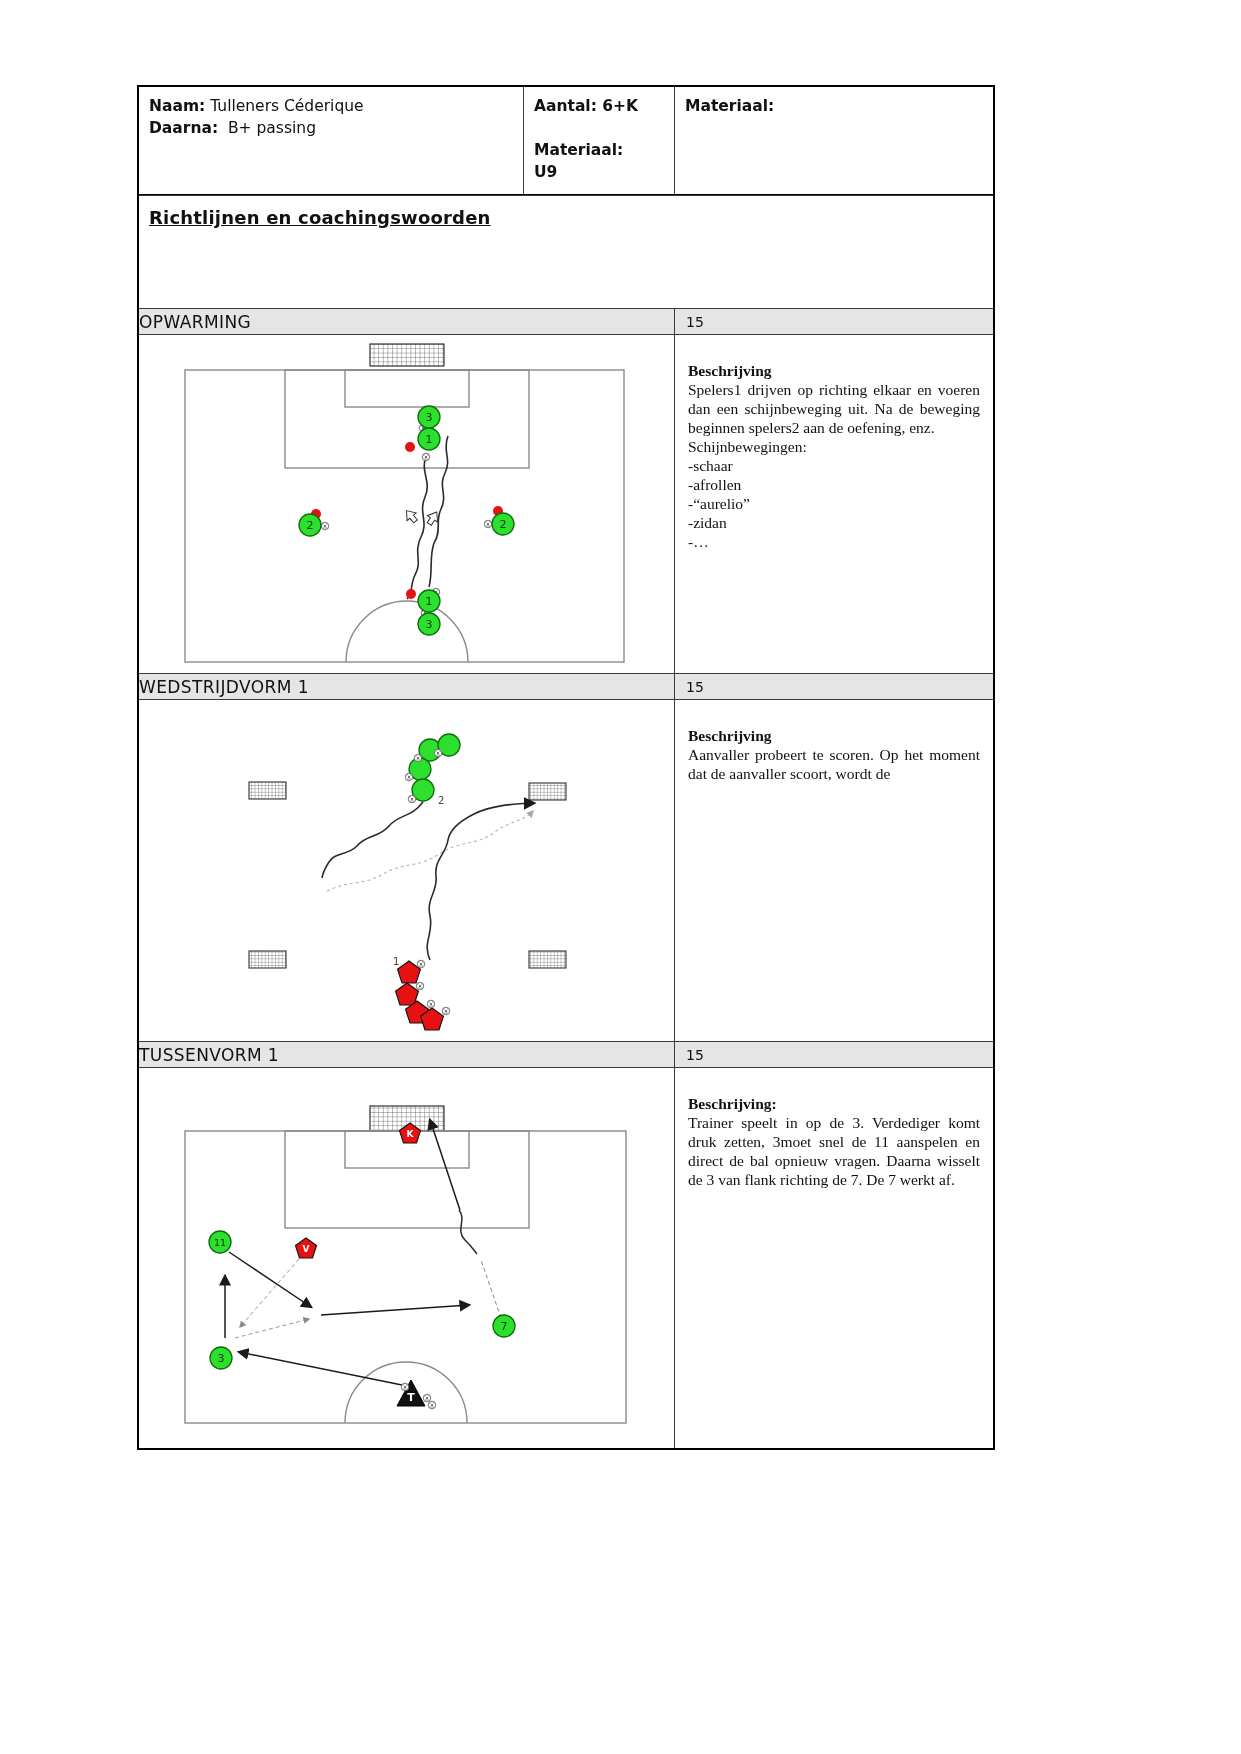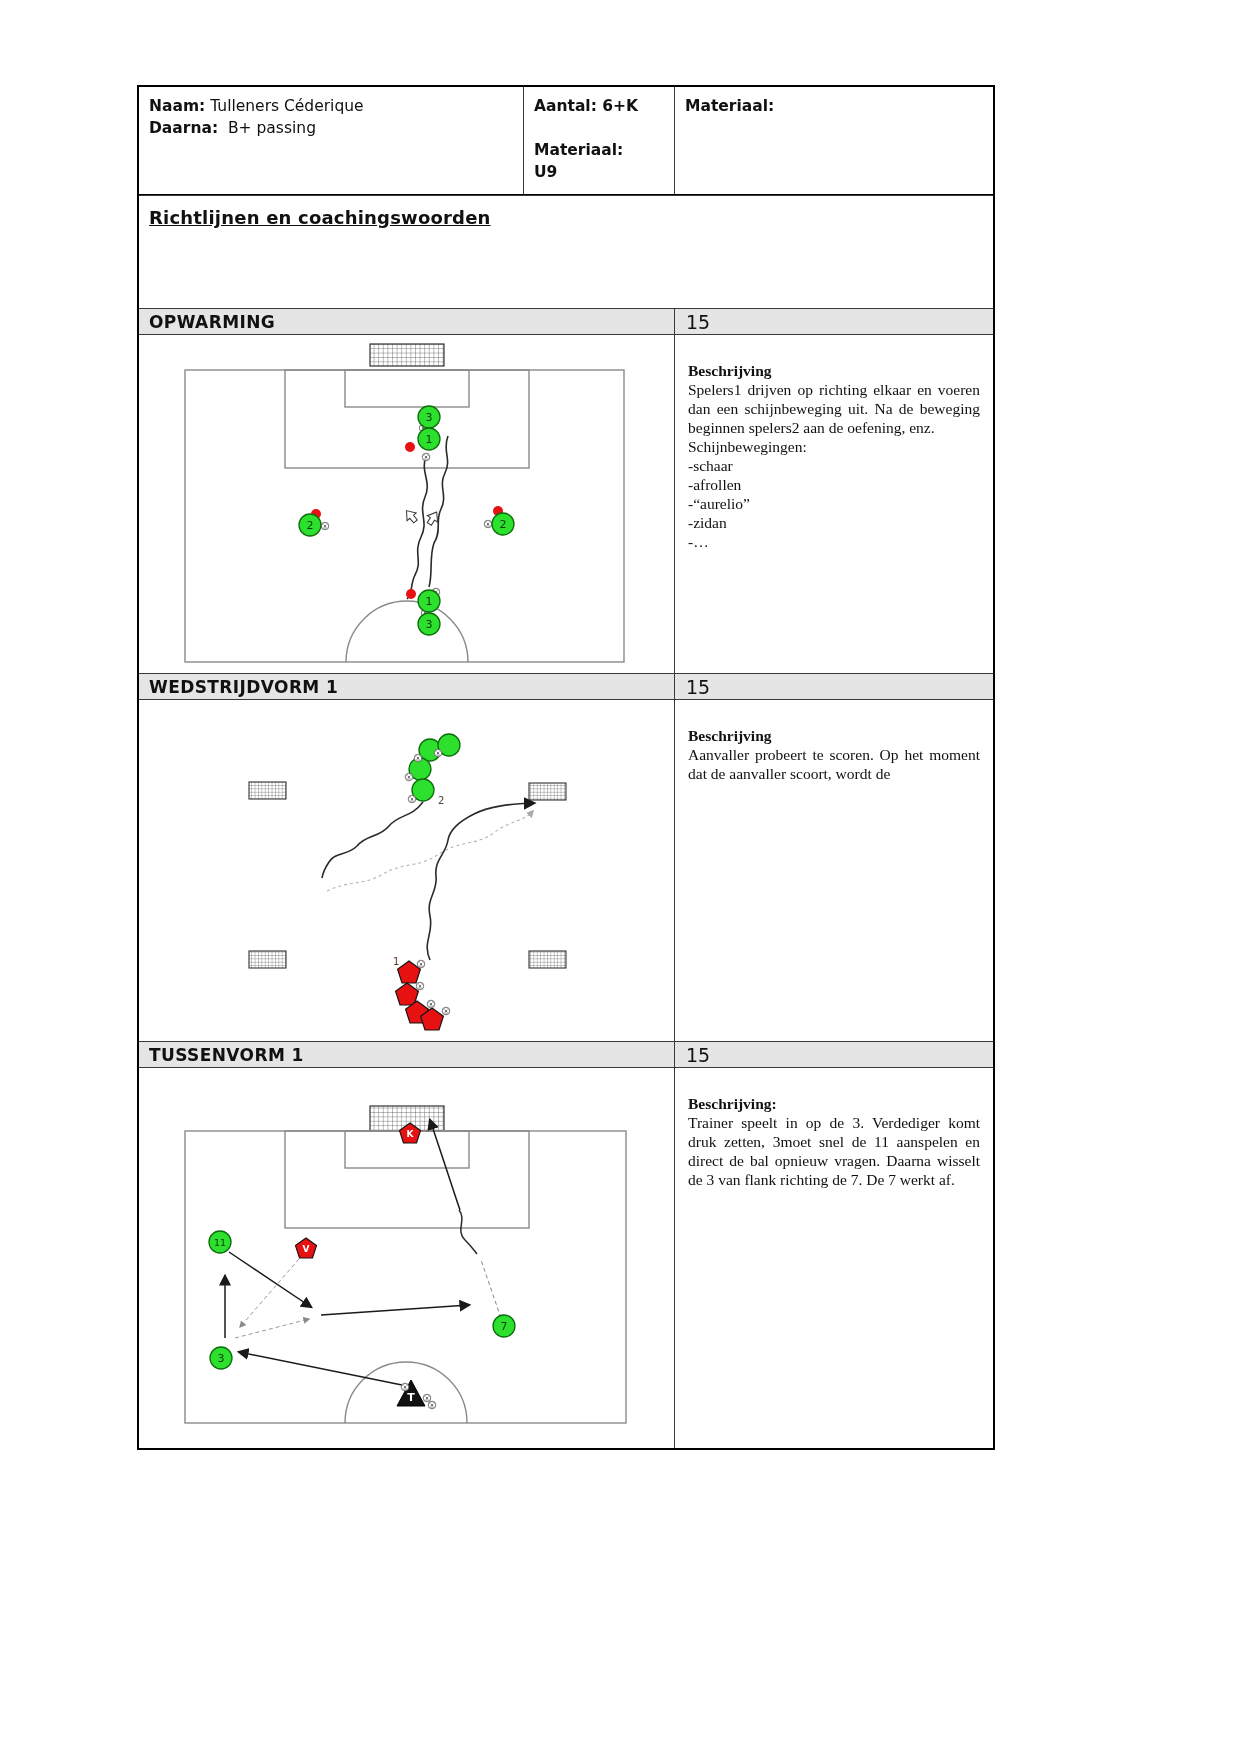--- a/index.html
+++ b/index.html
@@ -20,22 +20,22 @@
   .hc1{width:385px;border-right:1px solid #3a3a3a;}
   .hc2{width:151px;border-right:1px solid #3a3a3a;}
   .hc3{flex:1;}
   .b{font-weight:bold;}
   .hspacer{height:22px;}
   
   .guidelines-row{height:113px;display:block;padding:11px 10px;box-sizing:border-box;}
   .gtitle{font-size:18px;font-weight:bold;text-decoration:underline;letter-spacing:.2px;}
   
   .sec-hdr{height:26px;background:#e5e5e5;align-items:center;}
-  .sh-left{width:535px;box-sizing:border-box;padding-left:10px;font-size:17px;font-weight:bold;letter-spacing:.4px;}
-  .sh-right{flex:1;box-sizing:border-box;border-left:1px solid #3a3a3a;padding-left:11px;font-size:19px;align-self:stretch;display:flex;align-items:center;}
+  .sh-left{width:535px;box-sizing:border-box;font-size:17px;font-weight:normal;letter-spacing:.4px;}
+  .sh-right{flex:1;box-sizing:border-box;border-left:1px solid #3a3a3a;padding-left:11px;font-size:14px;align-self:stretch;display:flex;align-items:center;}
   
   .content{align-items:stretch;}
   .diagram{width:535px;box-sizing:border-box;position:relative;}
   .desc{flex:1;box-sizing:border-box;border-left:1px solid #3a3a3a;padding:26px 13px 10px 13px;font-size:15.5px;line-height:19px;font-family:Liberation Serif, serif;}
   .desc .dt{font-weight:bold;}
   .desc p{margin:0;text-align:justify;}
   .desc .ln{text-align:left;}
   svg{display:block;}
   .h-op{height:339px;}
   .h-we{height:342px;}

